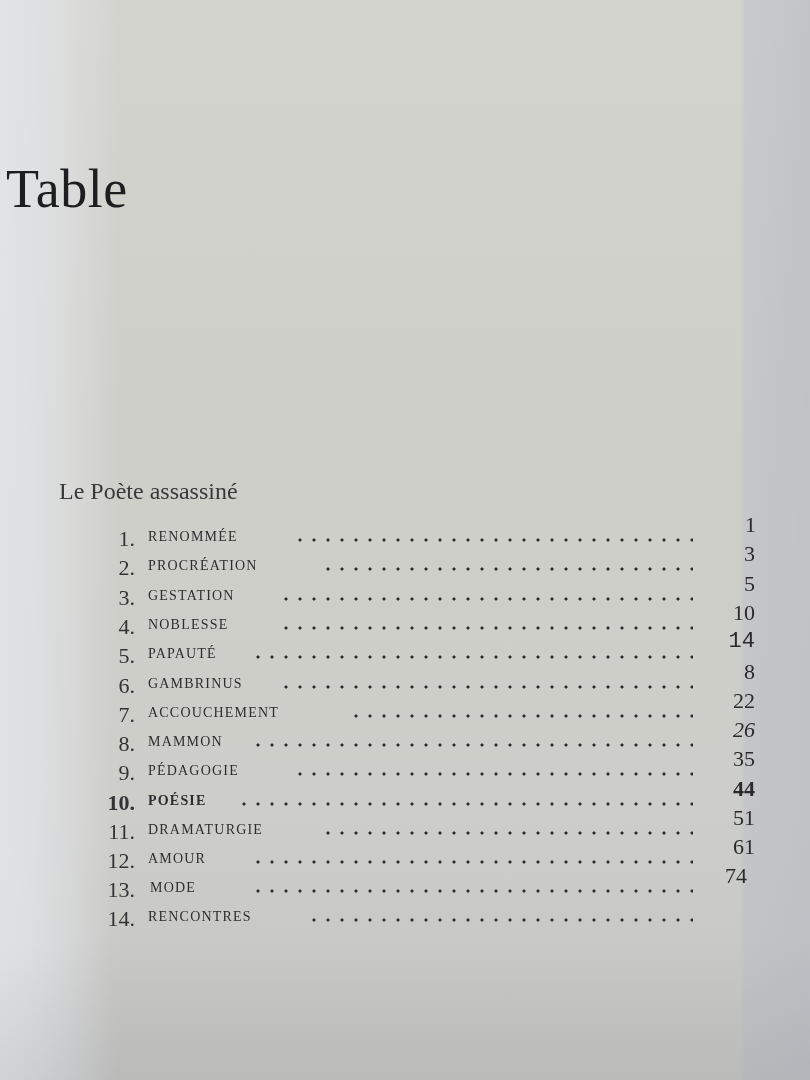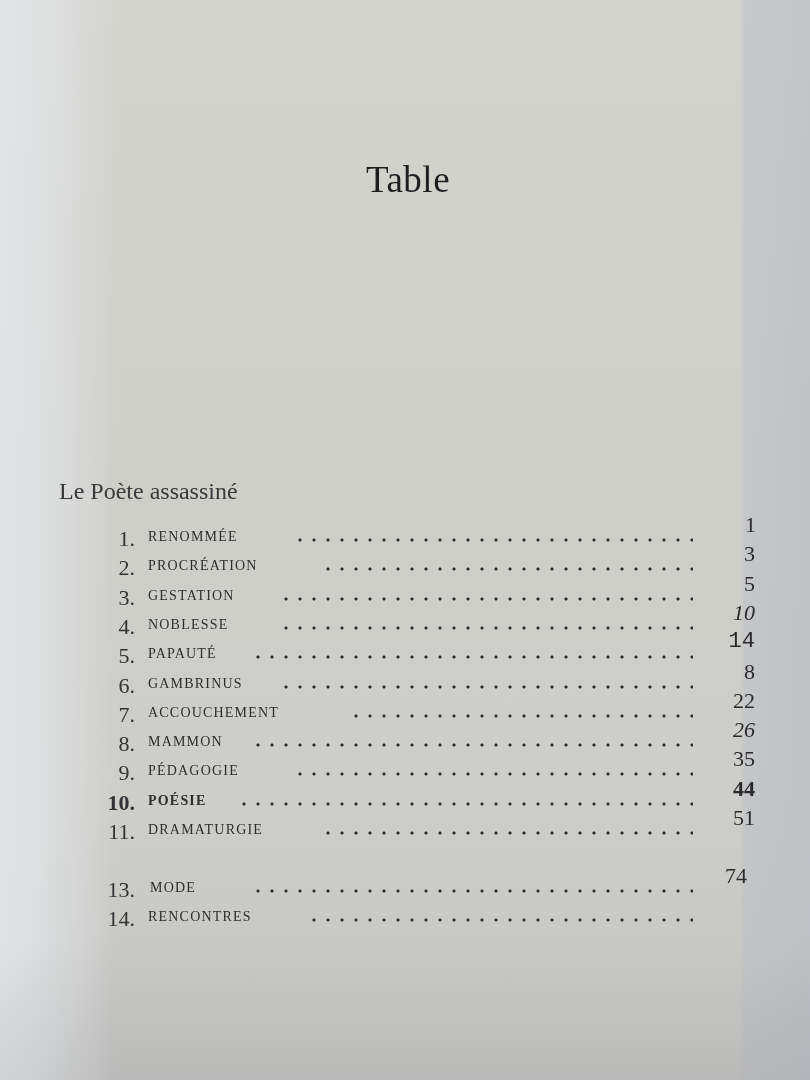--- a/index.html
+++ b/index.html
@@ -34,22 +34,22 @@
     position: absolute;
     left: 0; bottom: 0;
     width: 810px; height: 140px;
     background: linear-gradient(180deg, rgba(0,0,0,0) 0%, rgba(140,140,145,0.18) 100%);
   }
   .title {
     position: absolute;
     left: 0;
     width: 810px;
     top: 158px;
-    text-align: center;
-    font-size: 37px;
+    text-align: left;
+    font-size: 54px;
     letter-spacing: 0.5px;
     color: #1e1e20;
     padding-left: 6px;
     box-sizing: border-box;
   }
   .section-title {
     position: absolute;
     left: 59px;
     top: 478px;
     font-size: 24px;
@@ -133,21 +133,21 @@
       <span class="num">3.</span>
       <span class="label">GESTATION</span>
       <span class="dots" style="left:279px;width:414px;"></span>
       <span class="page-num" style="right:55px;">5</span>
     </div>
 
     <div class="entry" style="top:614px;">
       <span class="num">4.</span>
       <span class="label">NOBLESSE</span>
       <span class="dots" style="left:279px;width:414px;"></span>
-      <span class="page-num" style="right:55px;font-style:italic;">10</span>
+      <span class="page-num" style="right:55px;">10</span>
     </div>
 
     <div class="entry" style="top:643px;">
       <span class="num">5.</span>
       <span class="label">PAPAUTÉ</span>
       <span class="dots" style="left:251px;width:442px;"></span>
       <span class="page-num" style="right:55px;font-family:Liberation Mono, monospace;">14</span>
     </div>
 
     <div class="entry" style="top:673px;">
@@ -185,20 +185,26 @@
       <span class="page-num" style="right:55px;">44</span>
     </div>
 
     <div class="entry" style="top:819px;">
       <span class="num">11.</span>
       <span class="label">DRAMATURGIE</span>
       <span class="dots" style="left:321px;width:372px;"></span>
       <span class="page-num" style="right:55px;">51</span>
     </div>
 
+    <div class="entry" style="top:848px;">
+      <span class="num">12.</span>
+      <span class="label">AMOUR</span>
+      <span class="dots" style="left:251px;width:442px;"></span>
+      <span class="page-num" style="right:55px;">61</span>
+    </div>
 
     <div class="entry" style="top:877px;">
       <span class="num">13.</span>
       <span class="label" style="left:150px;">MODE</span>
       <span class="dots" style="left:251px;width:442px;"></span>
       <span class="page-num" style="right:63px;">74</span>
     </div>
 
     <div class="entry" style="top:906px;">
       <span class="num">14.</span>

